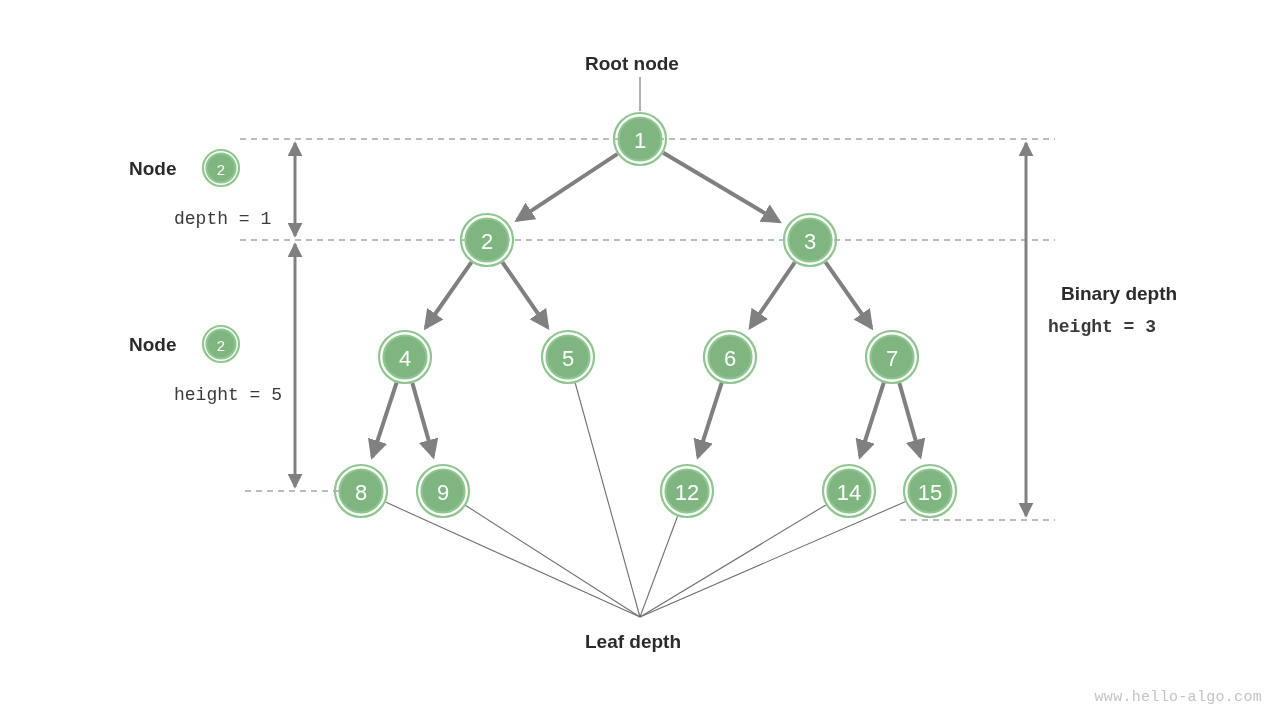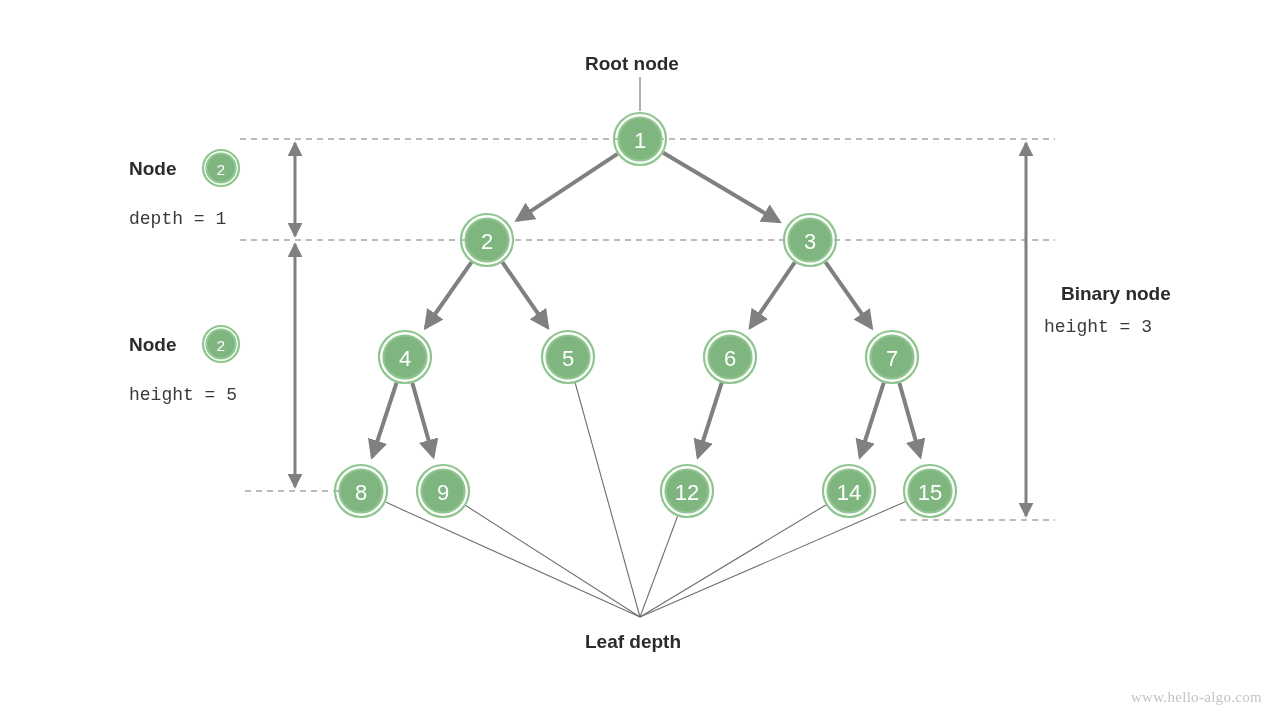--- a/index.html
+++ b/index.html
@@ -74,26 +74,27 @@
     font-size: 19px;
     color: #2b2b2b;
     white-space: nowrap;
   }
   .label-mono {
     position: absolute;
     font-family: "Liberation Mono", monospace;
     font-size: 18px;
     color: #3a3a3a;
     white-space: nowrap;
+    margin-left: 45px;
   }
   .watermark {
     position: absolute;
     right: 18px;
     bottom: 14px;
-    font-family: Liberation Serif, serif;
+    font-family: Liberation Mono, monospace;
     font-size: 15px;
     color: #c4c4c4;
     letter-spacing: 0.3px;
     white-space: nowrap;
   }
 </style>
 </head>
 <body>
 
 <div id="stage">
@@ -225,17 +226,17 @@
   <div class="label-bold" style="left:585px; top:53px;">Root node</div>
 
   <div class="label-bold" style="left:585px; top:631px;">Leaf depth</div>
 
   <div class="label-bold" style="left:129px; top:158px;">Node</div>
   <div class="label-mono" style="left:129px; top:209px;">depth = 1</div>
 
   <div class="label-bold" style="left:129px; top:334px;">Node</div>
   <div class="label-mono" style="left:129px; top:385px;">height = 5</div>
 
-  <div class="label-bold" style="left:1061px; top:283px;">Binary node</div>
-  <div class="label-mono" style="left:1044px; top:317px;">height = 3</div>
+  <div class="label-bold" style="left:1061px; top:283px;">Binary depth</div>
+  <div class="label-mono" style="left:1003px; top:317px;font-weight:bold;">height = 3</div>
 
   <div class="watermark">www.hello-algo.com</div>
 </div>
 
 </body></html>

